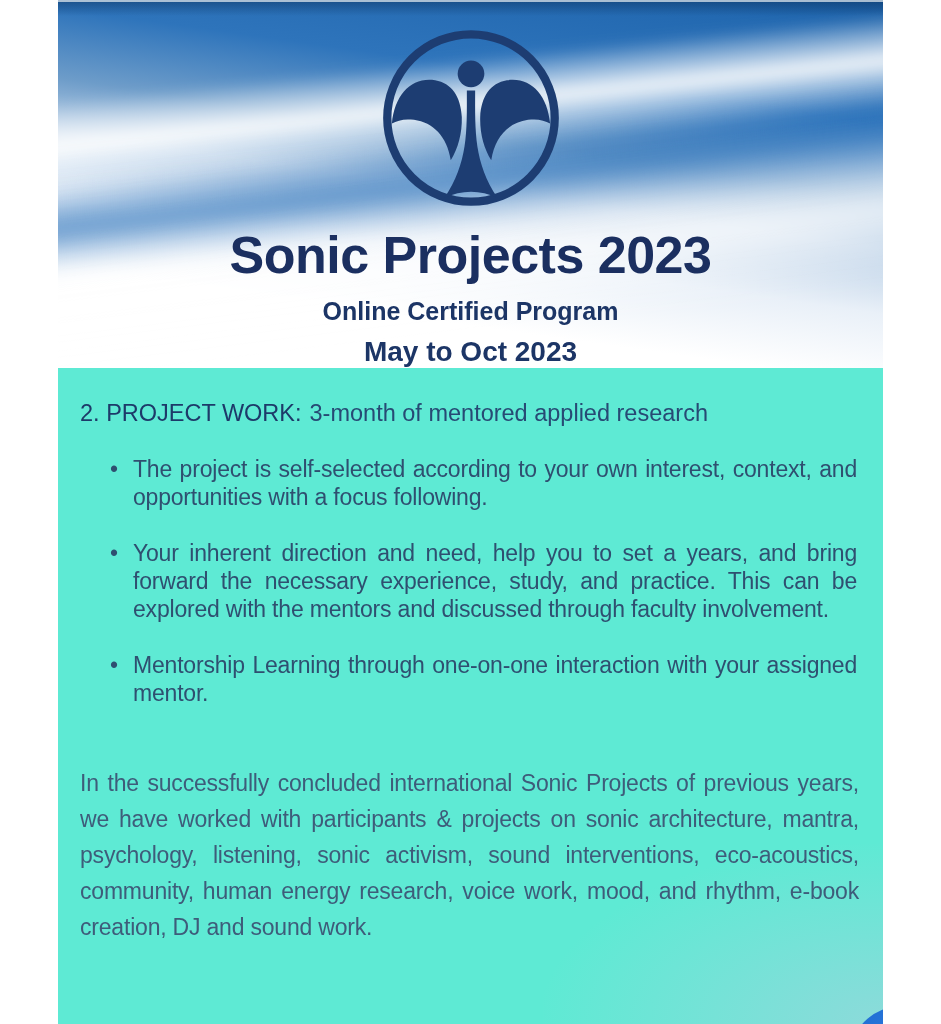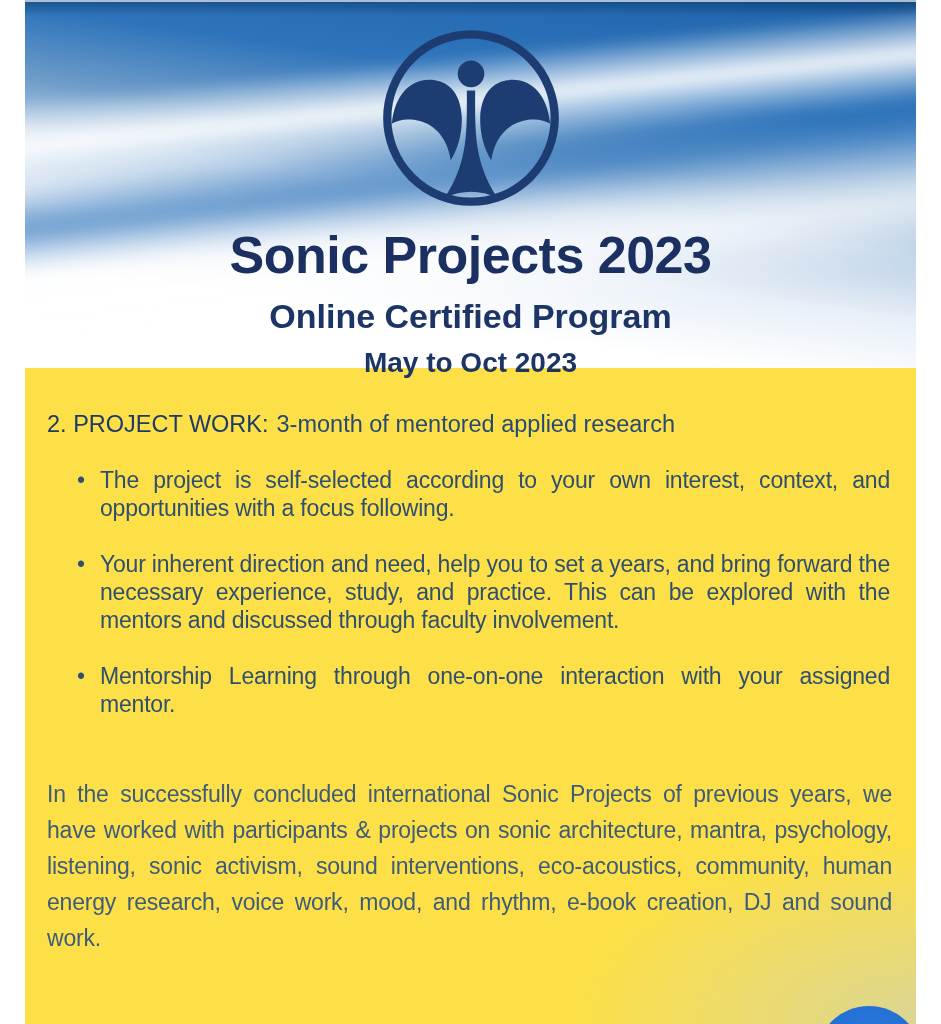--- a/index.html
+++ b/index.html
@@ -1,24 +1,24 @@
 <!DOCTYPE html>
 <html><head>
 <meta charset="utf-8">
 <style>
   * { box-sizing: border-box; margin: 0; padding: 0; }
   html, body { background: #ffffff; }
   body { font-family: "Liberation Sans", sans-serif; }
 
   .page {
     position: relative;
-    width: 891px;
+    width: 825px;
     height: 1024px;
     margin: 0 auto;
-    background: #fde047;
+    background: #5eead4;
     overflow: hidden;
   }
 
   
   .hero-bg {
     position: absolute;
     top: 0; left: 0;
     width: 941px; height: 368px;
     background: linear-gradient(188deg,
       #175a9f 0%,
@@ -85,21 +85,21 @@
     text-align: center;
     font-size: 52px;
     font-weight: bold;
     letter-spacing: -0.5px;
     color: #1b2f60;
     line-height: 1.12;
   }
   .subtitle {
     margin-top: 12px;
     text-align: center;
-    font-size: 34px;
+    font-size: 25px;
     font-weight: bold;
     color: #1c3566;
     line-height: 1.2;
   }
   .dates {
     margin-top: 9px;
     text-align: center;
     font-size: 28px;
     font-weight: bold;
     color: #1c3566;

